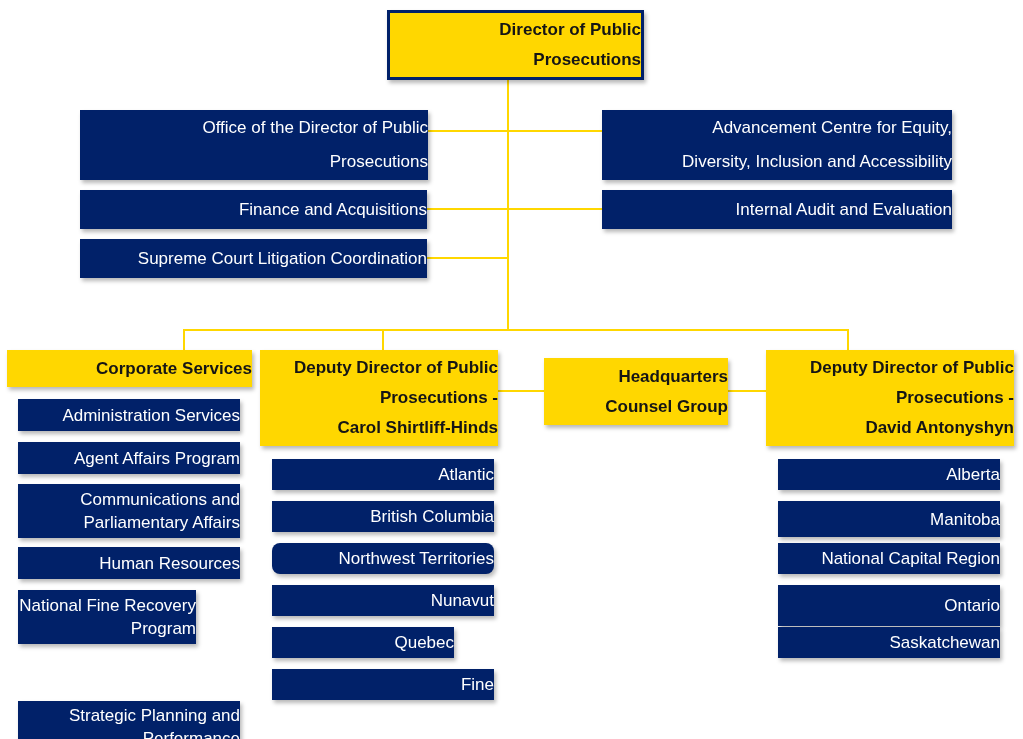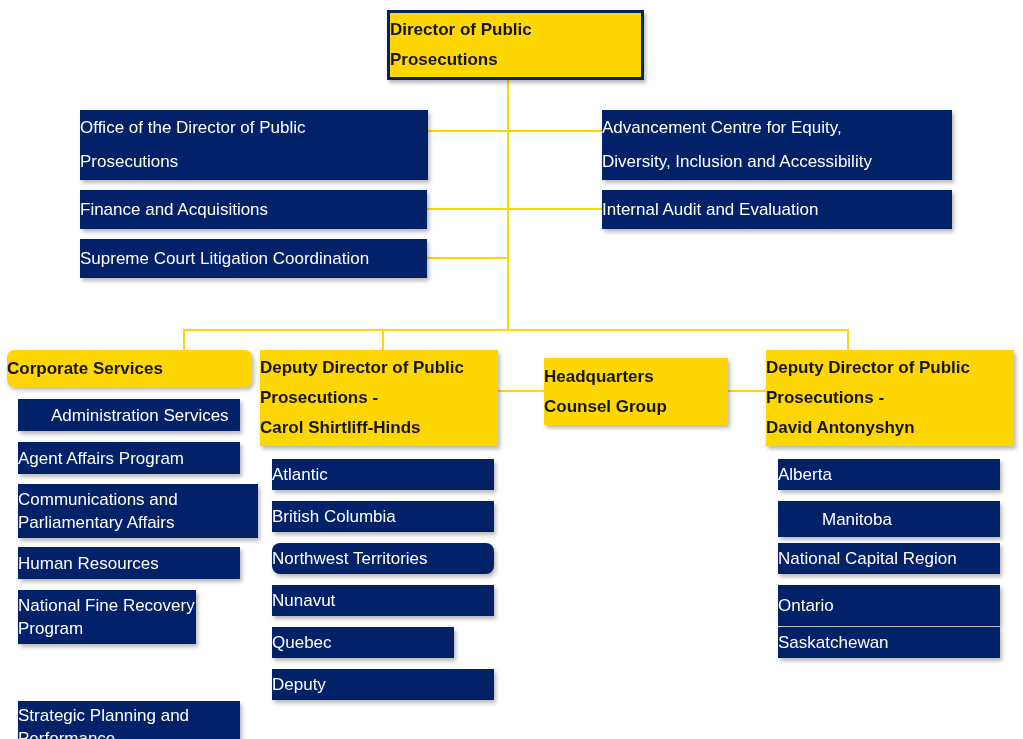--- a/index.html
+++ b/index.html
@@ -11,21 +11,21 @@
     --bg:#FFFFFF;
   }
   html,body{margin:0;padding:0;background:var(--bg);}
   body{font-family:"Liberation Sans","DejaVu Sans",sans-serif;}
   #stage{position:relative;width:1023px;height:739px;background:var(--bg);overflow:hidden;}
 
   .connector{position:absolute;background:var(--line);}
 
   .box{
     position:absolute;
-    display:flex;flex-direction:column;align-items:flex-start;justify-content:center;
+    display:flex;flex-direction:column;align-items:flex-end;justify-content:center;
     box-sizing:border-box;text-align:center;
     box-shadow:2px 3px 4px rgba(0,0,0,0.28);
   }
   .box span{display:block;white-space:nowrap;}
 
   .navy{background:var(--navy);color:var(--on-navy);font-size:17px;font-weight:400;}
   .ylw{background:var(--yellow);color:var(--on-yellow);font-weight:700;font-size:17px;}
 
   .root-box{border:3px solid var(--navy);}
   .root-box span{line-height:30px;}
@@ -67,21 +67,21 @@
   </div>
 
   <div class="box navy lvl2-two" style="left:602px;top:110px;width:350px;height:70px;">
     <span>Advancement Centre for Equity,</span>
     <span>Diversity, Inclusion and Accessibility</span>
   </div>
   <div class="box navy lvl2-one" style="left:602px;top:190px;width:350px;height:39px;">
     <span>Internal Audit and Evaluation</span>
   </div>
 
-  <div class="box ylw" style="left:7px;top:350px;width:245px;height:37px;border-radius:7px;">
+  <div class="box ylw" style="left:7px;top:350px;width:245px;height:37px;">
     <span>Corporate Services</span>
   </div>
   <div class="box ylw ylw-big" style="left:260px;top:350px;width:238px;height:96px;">
     <span>Deputy Director of Public</span>
     <span>Prosecutions -</span>
     <span>Carol Shirtliff-Hinds</span>
   </div>
   <div class="box ylw ylw-big" style="left:544px;top:358px;width:184px;height:67px;">
     <span>Headquarters</span>
     <span>Counsel Group</span>
@@ -91,21 +91,21 @@
     <span>Prosecutions -</span>
     <span>David Antonyshyn</span>
   </div>
 
   <div class="box navy col" style="left:18px;top:399px;width:222px;height:32px;padding-left:33px;">
     <span>Administration Services</span>
   </div>
   <div class="box navy col" style="left:18px;top:442px;width:222px;height:32px;">
     <span>Agent Affairs Program</span>
   </div>
-  <div class="box navy col" style="left:18px;top:484px;width:240px;height:54px;">
+  <div class="box navy col" style="left:18px;top:484px;width:222px;height:54px;">
     <span>Communications and</span>
     <span>Parliamentary Affairs</span>
   </div>
   <div class="box navy col" style="left:18px;top:547px;width:222px;height:32px;">
     <span>Human Resources</span>
   </div>
   <div class="box navy col" style="left:18px;top:590px;width:178px;height:54px;">
     <span>National Fine Recovery</span>
     <span>Program</span>
   </div>
@@ -124,21 +124,21 @@
   <div class="box navy col" style="left:272px;top:543px;width:222px;height:31px;border-radius:8px;">
     <span>Northwest Territories</span>
   </div>
   <div class="box navy col" style="left:272px;top:585px;width:222px;height:31px;">
     <span>Nunavut</span>
   </div>
   <div class="box navy col" style="left:272px;top:627px;width:182px;height:31px;">
     <span>Quebec</span>
   </div>
   <div class="box navy col" style="left:272px;top:669px;width:222px;height:31px;">
-    <span>Deputy</span>
+    <span>Fine</span>
   </div>
 
   <div class="box navy col" style="left:778px;top:459px;width:222px;height:31px;">
     <span>Alberta</span>
   </div>
   <div class="box navy col" style="left:778px;top:501px;width:222px;height:36px;padding-left:44px;">
     <span>Manitoba</span>
   </div>
   <div class="box navy col" style="left:778px;top:543px;width:222px;height:31px;">
     <span>National Capital Region</span>

